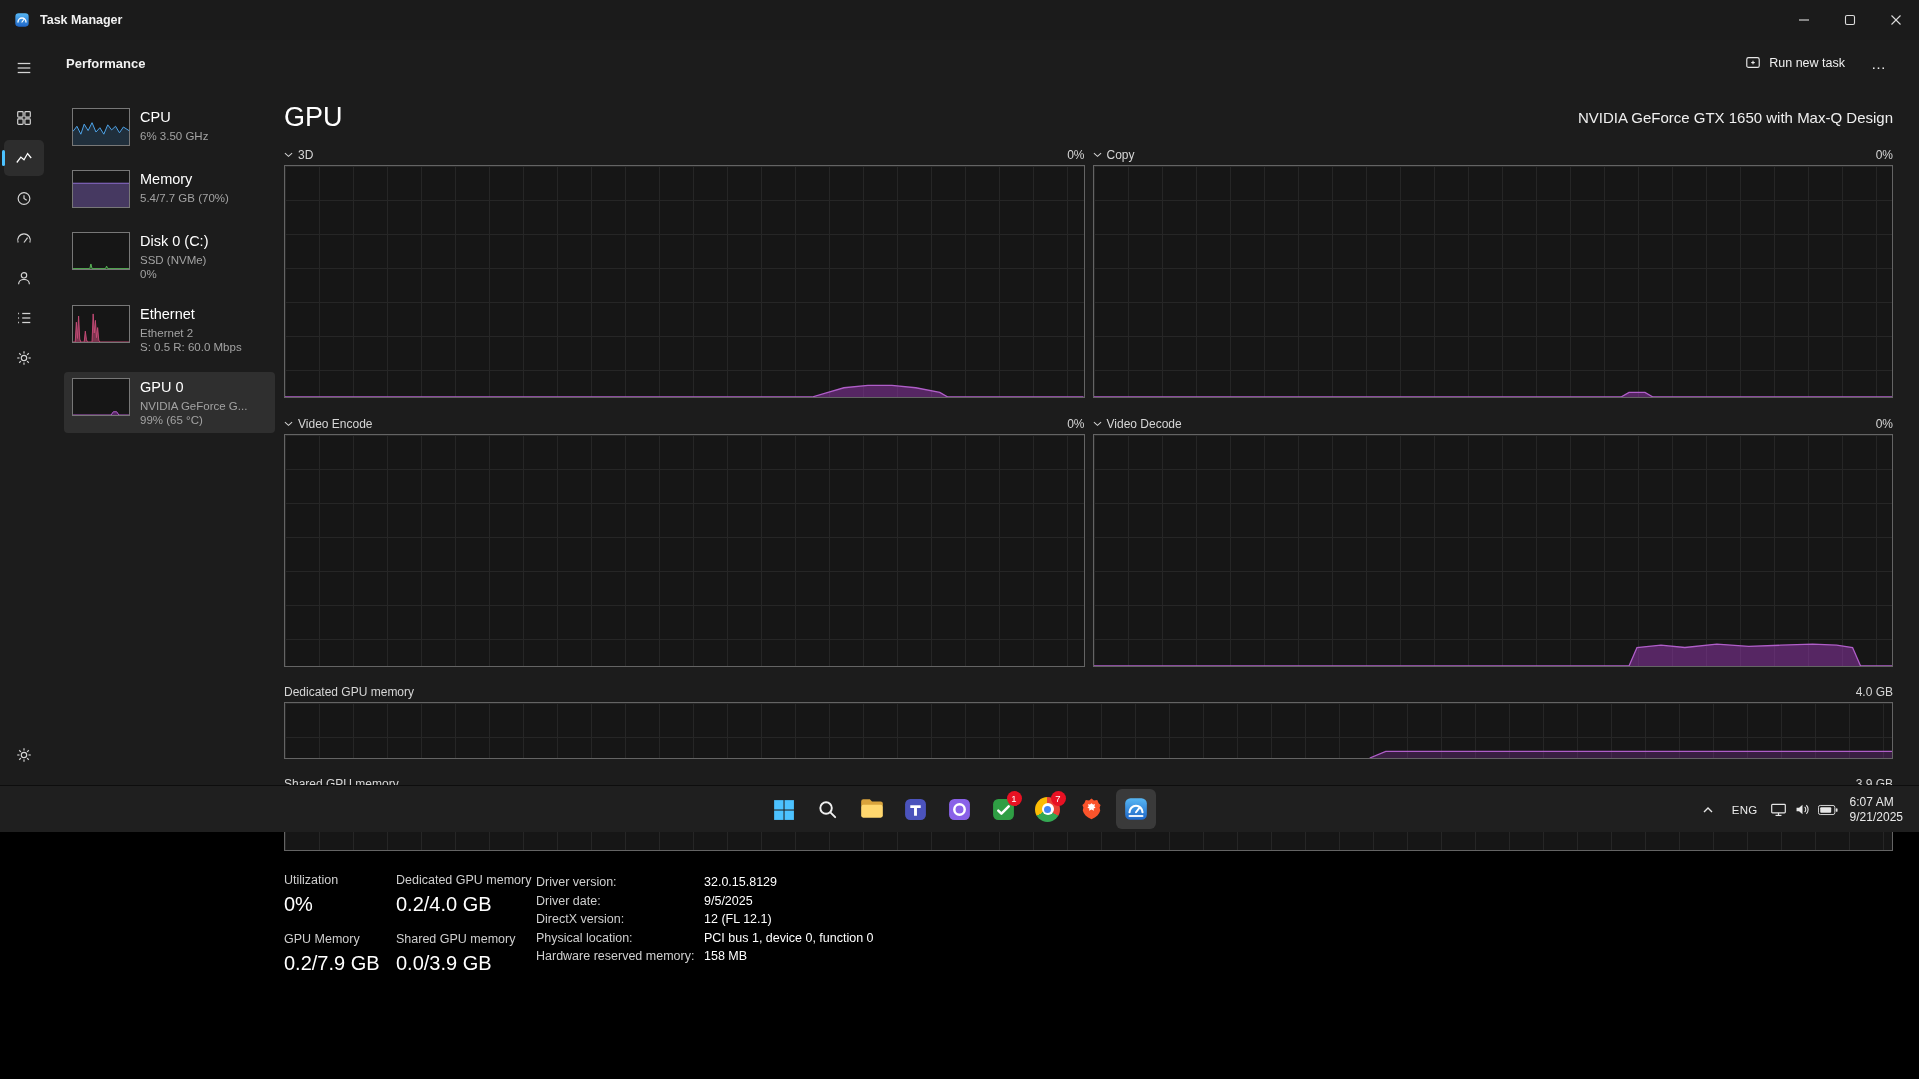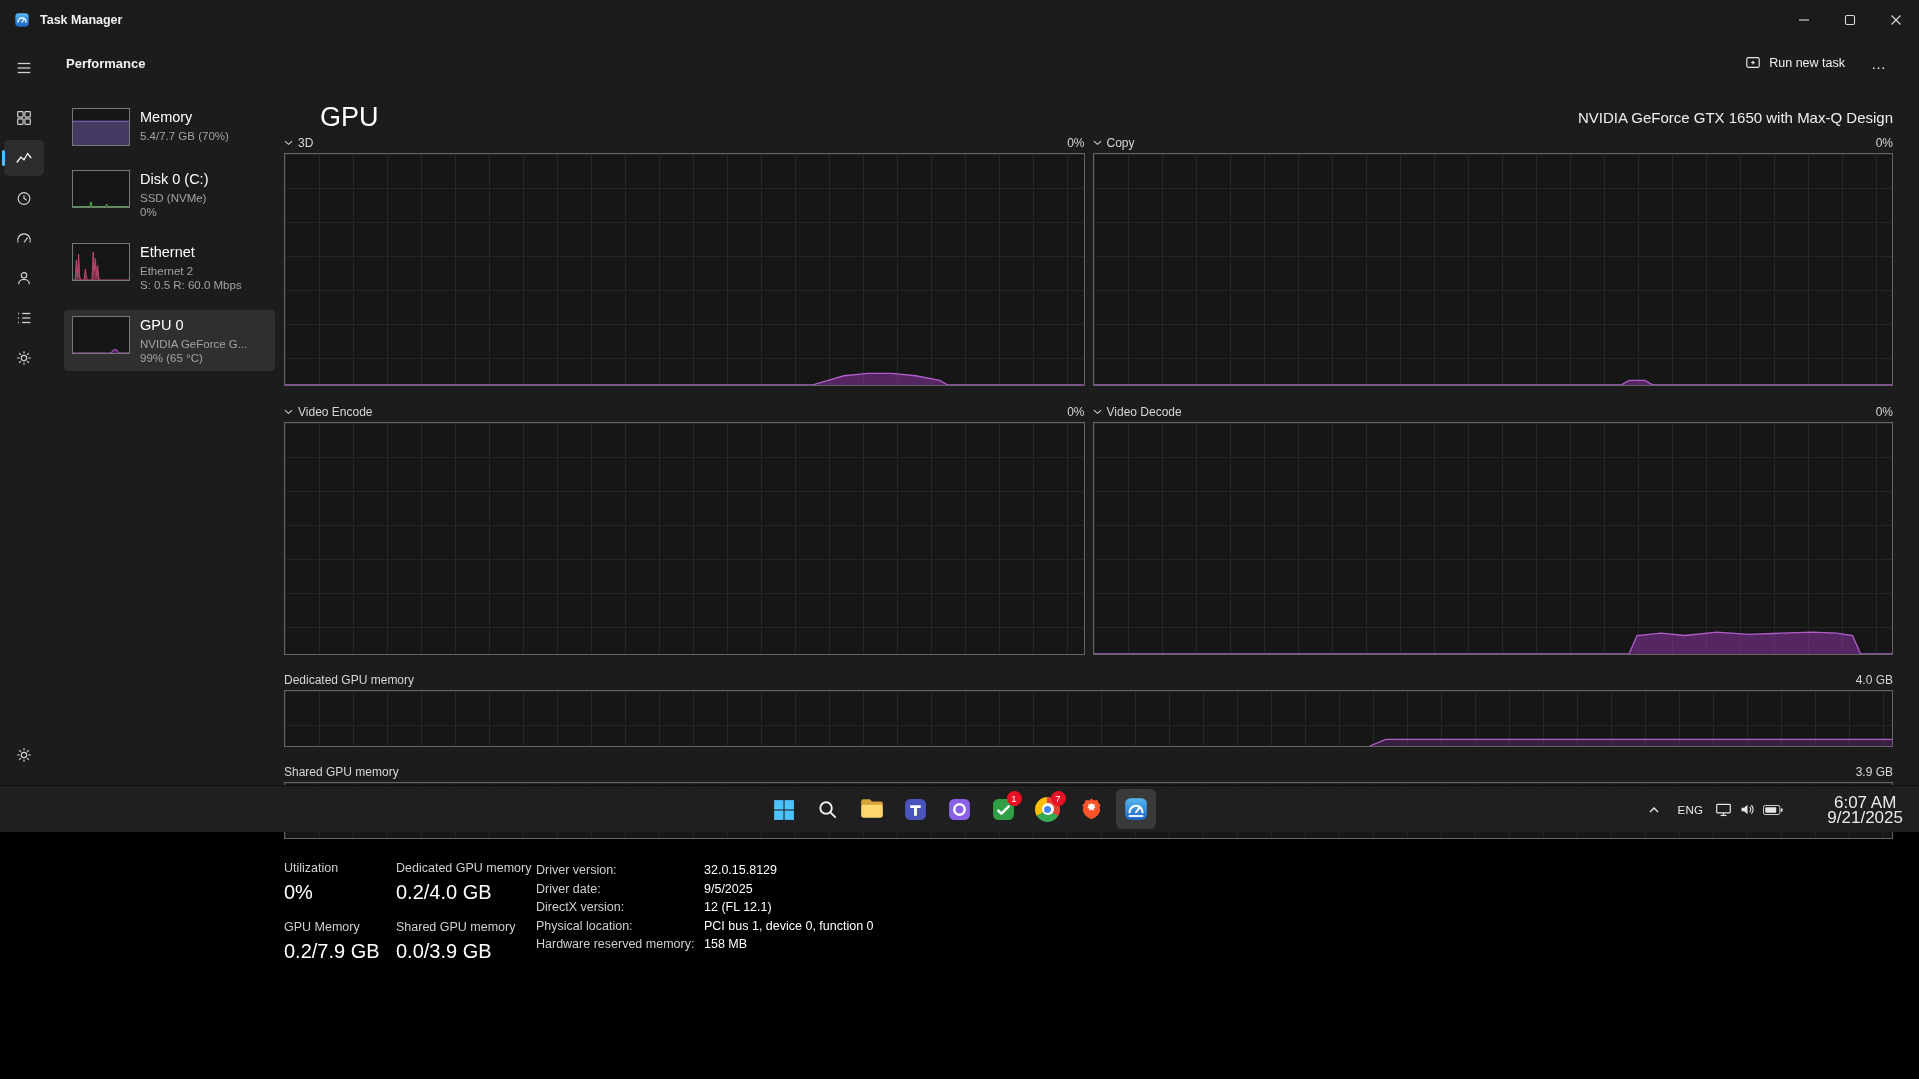--- a/index.html
+++ b/index.html
@@ -40,23 +40,23 @@
   .perf-item.selected { background:#2f2f2f; }
   .thumb { width:58px; height:38px; flex:0 0 auto; border:1px solid #777; background:#161616; position:relative; overflow:hidden; }
   .thumb svg { position:absolute; inset:0; width:100%; height:100%; }
   .pmeta { min-width:0; }
   .pname { font-size:14.5px; line-height:18px; margin-bottom:3px; color:#fff; font-weight:400; }
   .psub { font-size:11.5px; line-height:14px; color:#a3a3a3; white-space:nowrap; }
 
   
   .detail { flex:1; min-width:0; padding:16px 26px 0 0; }
   .detail-header { display:flex; align-items:center; }
-  .detail-title { font-size:27px; font-weight:400; color:#fff;margin-left:36px; }
+  .detail-title { font-size:27px; font-weight:400; color:#fff; }
   .device-name { margin-left:auto; font-size:15px; color:#efefef; }
-  .charts-grid { display:grid; grid-template-columns:1fr 1fr; column-gap:8px; row-gap:16px; }
+  .charts-grid { display:grid; grid-template-columns:1fr 1fr; column-gap:8px; row-gap:16px; margin-top:12px; }
   .chart-head { display:flex; align-items:center; height:20px; font-size:12px; color:#d6d6d6; }
   .chart-head .chev { display:flex; margin-right:5px; cursor:default; }
   .chart-head .pct { margin-left:auto; color:#d6d6d6; }
   .chart-box { height:233px; position:relative; overflow:hidden; border:1px solid #646464; background-color:#161616;
     background-image:linear-gradient(to right,#262626 1px,transparent 1px),linear-gradient(to bottom,#262626 1px,transparent 1px);
     background-size:34px 34px; }
   .chart-box svg { position:absolute; inset:0; width:100%; height:100%; }
   .mem-head { display:flex; align-items:center; height:20px; font-size:12px; color:#d6d6d6; margin-top:15px; }
   .mem-head .pct { margin-left:auto; }
   .chart-box.mem { height:57px; }
@@ -78,21 +78,21 @@
   .tb-icon { width:40px; height:40px; border-radius:6px; display:flex; align-items:center; justify-content:center; position:relative; cursor:default; background:transparent; border:0; }
   .tb-icon.active { background:#3a3a3a; }
   .badge { position:absolute; top:2px; right:2px; min-width:15px; height:15px; border-radius:8px; background:#e81123; color:#fff; font-size:9.5px; display:flex; align-items:center; justify-content:center; padding:0 3px; }
   .chrome { width:25px; height:25px; border-radius:50%; position:relative;
     background:conic-gradient(#ea4335 0 120deg,#34a853 120deg 240deg,#fbbc05 240deg 360deg); }
   .chrome-center { position:absolute; inset:6.5px; background:#fff; border-radius:50%; }
   .chrome-center::after { content:""; position:absolute; inset:2.5px; background:#4285f4; border-radius:50%; }
   .tb-right { position:absolute; right:16px; top:0; height:47px; display:flex; align-items:center; gap:12px; }
   .tray-lang { font-size:11.5px; color:#eaeaea; letter-spacing:.3px; cursor:default; }
   .tray-group { display:flex; align-items:center; gap:7px; cursor:default; }
-  .clock { text-align:center; font-size:17px; line-height:15px; color:#eaeaea; cursor:default;margin-left:32px; }
+  .clock { text-align:left; font-size:12px; line-height:15px; color:#eaeaea; cursor:default; }
 </style>
 </head>
 <body>
 
 <div class="screen">
 
   <div class="window">
 
     <div class="titlebar">
       <span class="app-ico">
@@ -224,20 +224,32 @@
               <span>Run new task</span>
             </button>
             <button class="more-btn">…</button>
           </div>
         </div>
 
         <div class="content-row">
 
           <aside class="perf-list">
 
+            <div class="perf-item">
+              <div class="thumb">
+                  <svg viewBox="0 0 100 100" preserveAspectRatio="none">
+                    <polygon points="0,100 0,62 7,48 14,70 20,42 27,60 34,38 41,64 48,52 55,70 62,44 69,58 76,48 83,66 90,50 100,60 100,100" fill="rgba(77,163,232,0.18)"></polygon>
+                    <polyline points="0,62 7,48 14,70 20,42 27,60 34,38 41,64 48,52 55,70 62,44 69,58 76,48 83,66 90,50 100,60" fill="none" stroke="#4da3e8" stroke-width="1" vector-effect="non-scaling-stroke"></polyline>
+                  </svg>
+                </div>
+              <div class="pmeta">
+                <div class="pname">CPU</div>
+                <div class="psub">6% 3.50 GHz</div>
+              </div>
+            </div>
 
             <div class="perf-item">
               <div class="thumb">
                   <svg viewBox="0 0 100 100" preserveAspectRatio="none">
                     <polygon points="0,100 0,34 100,34 100,100" fill="rgba(143,111,209,0.40)"></polygon>
                     <polyline points="0,34 100,34" fill="none" stroke="#8f6fd1" stroke-width="1" vector-effect="non-scaling-stroke"></polyline>
                   </svg>
                 </div>
               <div class="pmeta">
                 <div class="pname">Memory</div>

